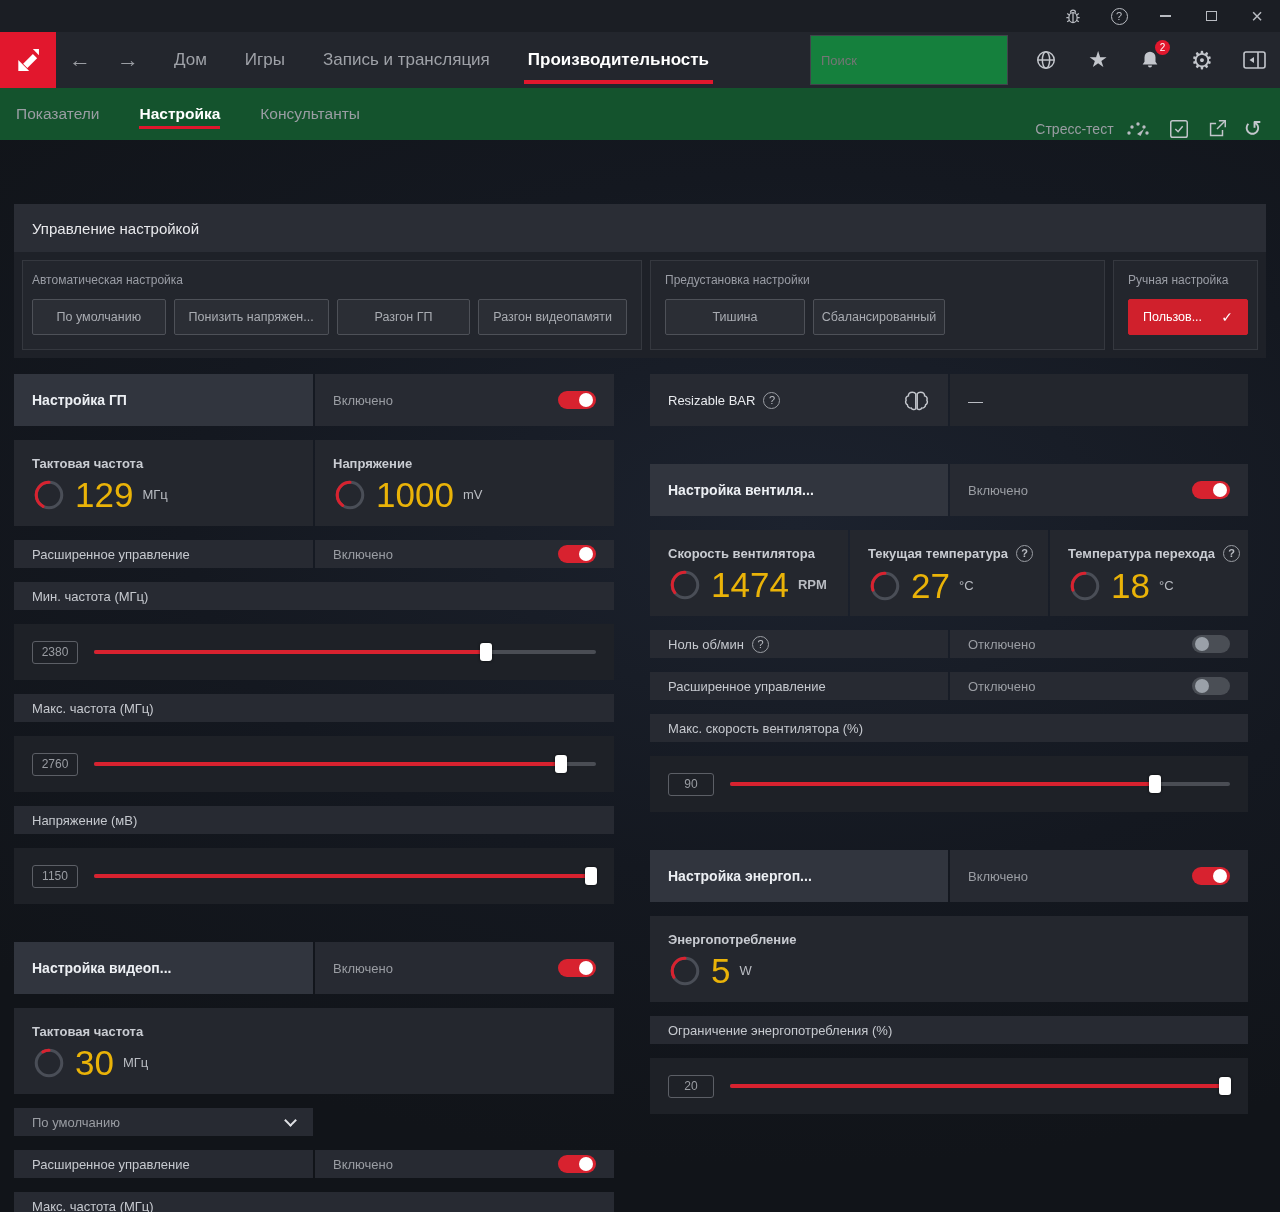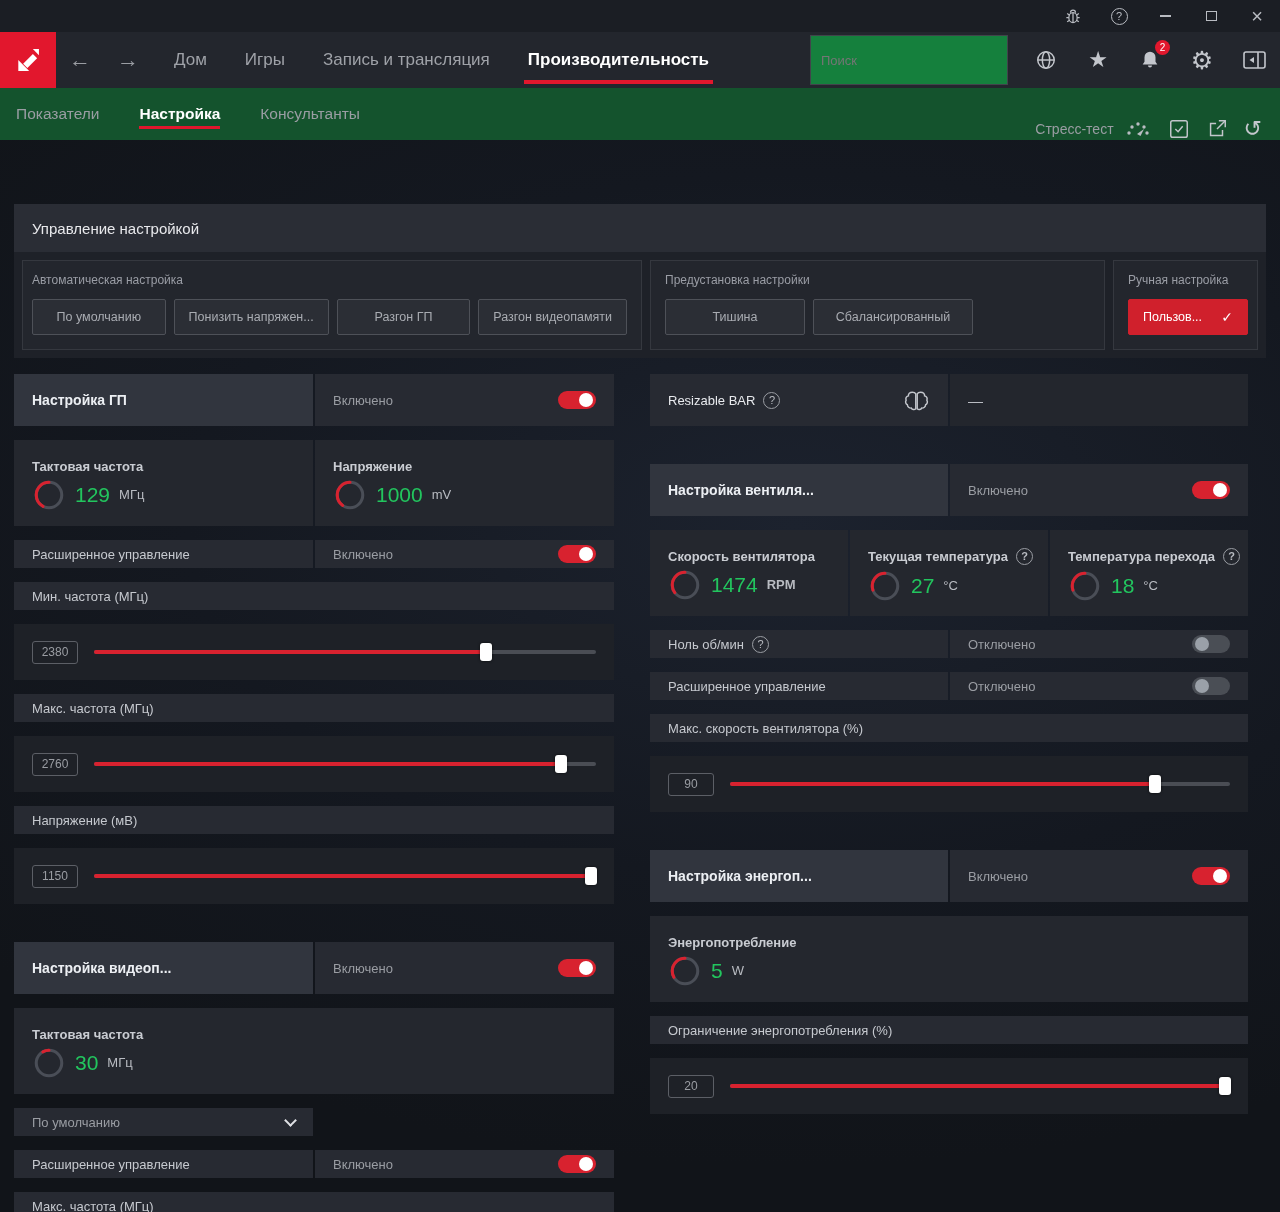--- a/index.html
+++ b/index.html
@@ -77,21 +77,21 @@
   .toggle.on { background:#d8222f; }
   .toggle.on .knob { left:auto; right:3px; background:#ffffff; }
   
   .gauge-cell { flex-direction:column; align-items:flex-start; justify-content:center; gap:4px; padding-top:4px; }
   .gauge-label { font-size:13px; font-weight:bold; color:#c9ccd2; display:flex; align-items:center; white-space:nowrap; }
   .gauge-line { display:flex; align-items:center; gap:9px; }
   .gauge svg { width:34px; height:34px; display:block; }
   .gbg { fill:none; stroke:#4a4e57; stroke-width:3.6; }
   .gfg { fill:none; stroke:#d8222f; stroke-width:3.6; stroke-linecap:round;
          transform-box:fill-box; transform-origin:center; transform:scaleX(-1) rotate(-90deg); }
-  .gauge-value { font-size:21px; color:#22c55e; }
+  .gauge-value { font-size:35px; color:#eab308; }
   .gauge-unit { font-size:13px; color:#b9bcc2; }
   
   .valbox { min-width:46px; height:23px; border:1px solid #5c5f66; border-radius:3px; color:#9a9da3; font-size:12px; display:flex; align-items:center; justify-content:center; padding:0 5px; flex:none; cursor:text; }
   .slider { position:relative; flex:1; height:20px; margin-left:16px; cursor:pointer; }
   .slider .track { position:absolute; top:8px; left:0; right:0; height:4px; background:#4a4d54; border-radius:2px; }
   .slider .fill { position:absolute; top:8px; left:0; height:4px; background:#d8222f; border-radius:2px; }
   .slider.amber .fill { background:#eab02f; }
   .slider .handle { position:absolute; top:1px; width:12px; height:18px; background:#ffffff; border-radius:3px; box-shadow:0 0 3px rgba(0,0,0,.7); }
   
   .qicon { width:17px; height:17px; border:1.5px solid #9a9da3; border-radius:50%; color:#b9bcc2; font-size:11px; display:inline-flex; align-items:center; justify-content:center; margin-left:8px; flex:none; cursor:pointer; }
@@ -217,21 +217,21 @@
           <div class="tune-btn" style="flex:1">По умолчанию</div>
           <div class="tune-btn" style="flex:1">Понизить напряжен...</div>
           <div class="tune-btn" style="flex:1">Разгон ГП</div>
           <div class="tune-btn" style="flex:1">Разгон видеопамяти</div>
         </div>
       </div>
       <div class="control-section sec-preset">
         <div class="sec-title">Предустановка настройки</div>
         <div class="btn-row">
           <div class="tune-btn" style="width:140px">Тишина</div>
-          <div class="tune-btn" style="width:160px">Сбалансированный</div>
+          <div class="tune-btn" style="width:132px">Сбалансированный</div>
         </div>
       </div>
       <div class="control-section sec-manual">
         <div class="sec-title">Ручная настройка</div>
         <div class="btn-row">
           <div class="tune-btn red">
             <span>Пользов...</span>
             <span class="check-mark">✓</span>
           </div>
         </div>

